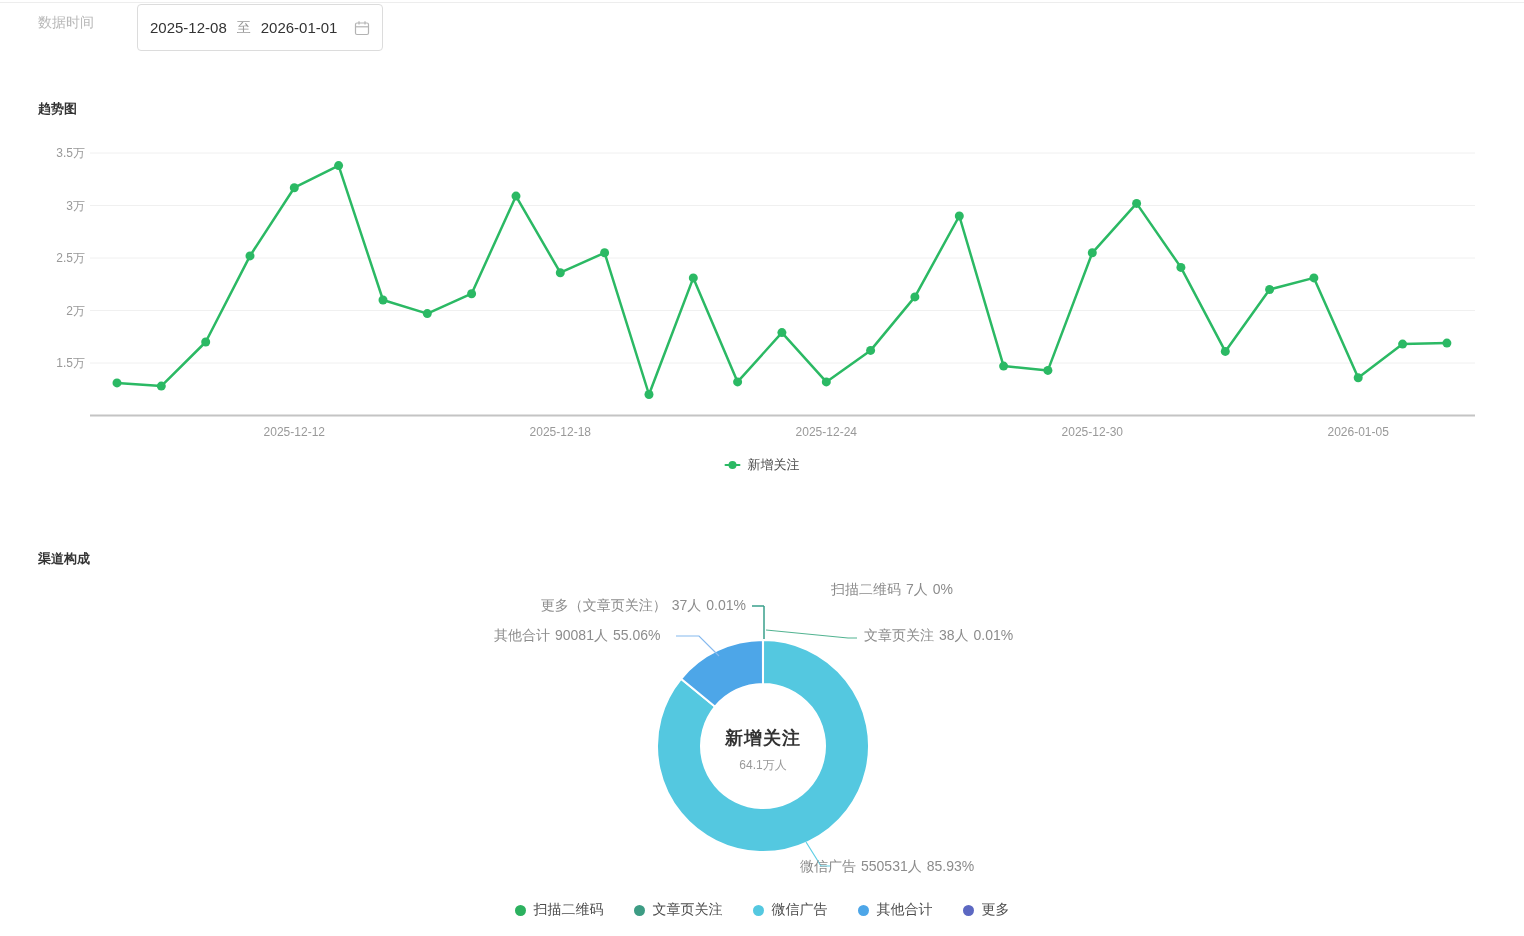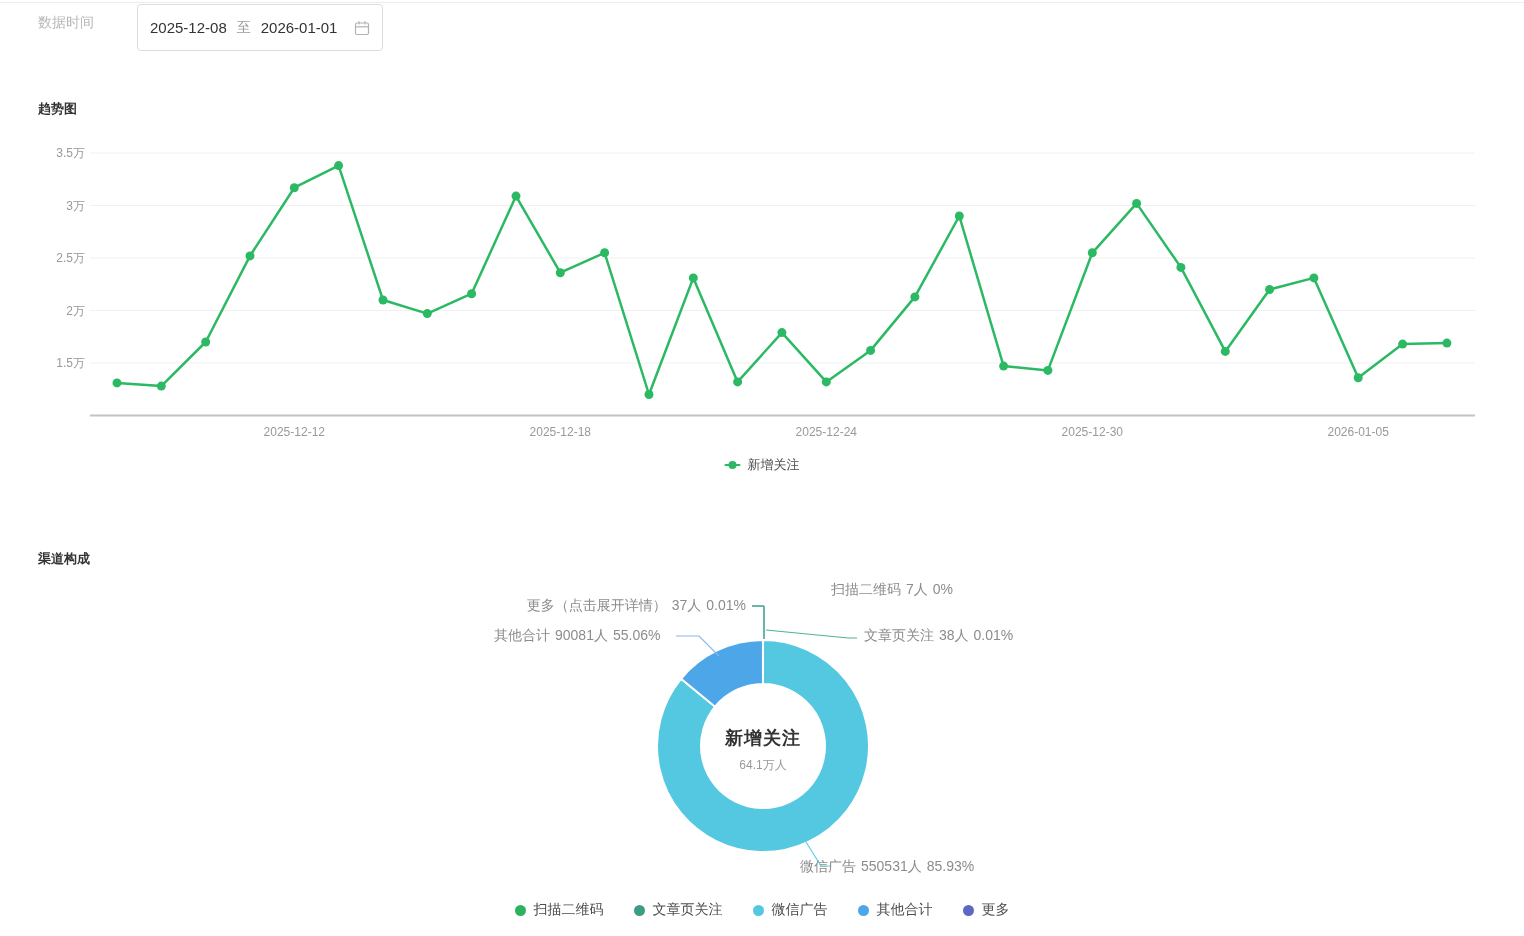--- a/index.html
+++ b/index.html
@@ -146,21 +146,21 @@
 
   <div class="trend-legend">
     <span class="mark">
       <span class="ln" id="trend-mark-line" style="background: rgb(43, 185, 100);"></span>
       <span class="dt" id="trend-mark-dot" style="background: rgb(43, 185, 100);"></span>
     </span>
     <span class="txt">新增关注</span>
   </div>
 
   <div class="callout" style="right:778px;top:597px;">
-    <span>更多（点击展开详情）</span><span>37人</span><span>0.01%</span>
+    <span>更多（文章页关注）</span><span>37人</span><span>0.01%</span>
   </div>
   <div class="callout" style="left:831px;top:581px;">
     <span>扫描二维码</span><span>7人</span><span>0%</span>
   </div>
   <div class="callout" style="left:494px;top:627px;">
     <span>其他合计</span><span>90081人</span><span>55.06%</span>
   </div>
   <div class="callout" style="left:864px;top:627px;">
     <span>文章页关注</span><span>38人</span><span>0.01%</span>
   </div>

